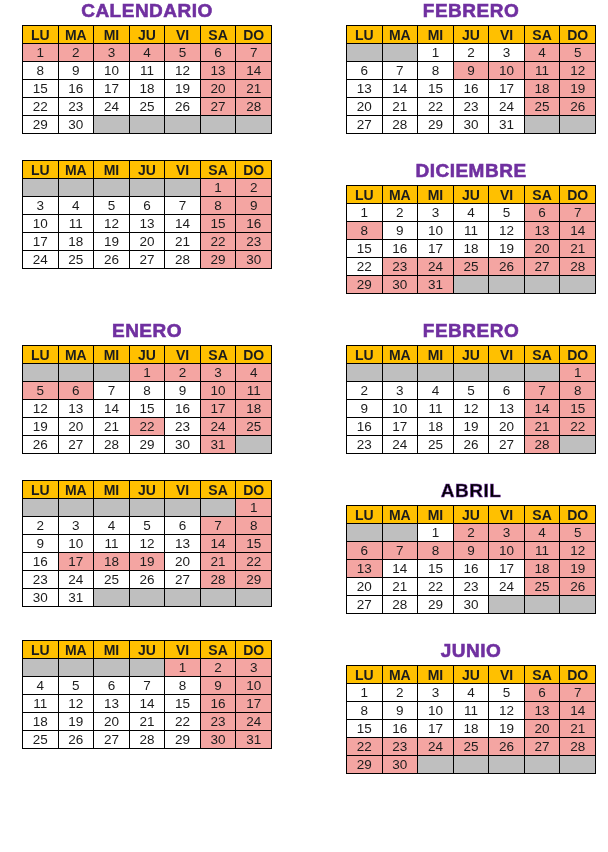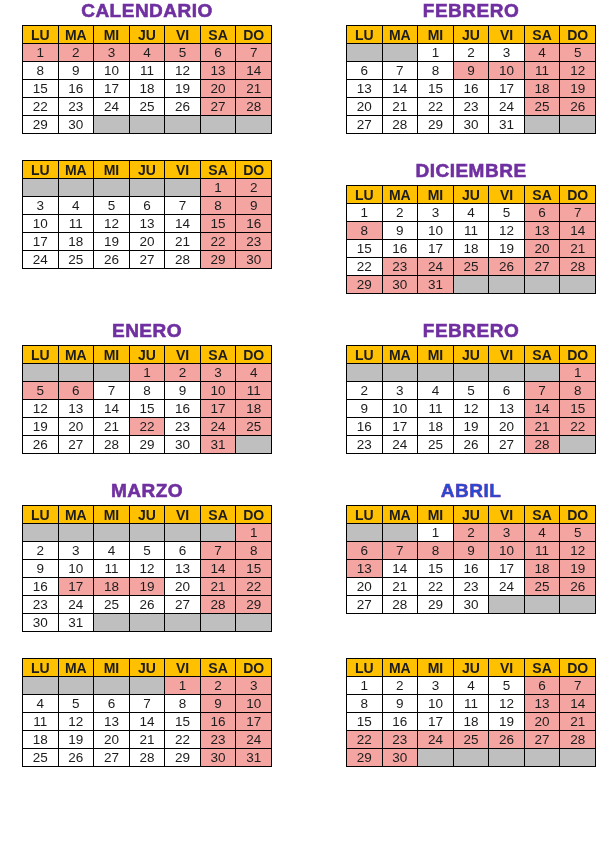--- a/index.html
+++ b/index.html
@@ -457,21 +457,20 @@
               <td style="background: rgb(255, 255, 255);">25</td>
               <td style="background: rgb(255, 255, 255);">26</td>
               <td style="background: rgb(255, 255, 255);">27</td>
               <td style="background: rgb(244, 165, 162);">28</td>
               <td style="background: rgb(191, 191, 191);"></td>
             </tr>
           </tbody>
         </table>
       </div>
       <div class="month-block">
-        <div class="month-title" style="color: rgb(112, 48, 160);">MARZO</div>
         <table class="cal">
           <thead>
             <tr>
               <th style="background: rgb(255, 192, 0);">LU</th>
               <th style="background: rgb(255, 192, 0);">MA</th>
               <th style="background: rgb(255, 192, 0);">MI</th>
               <th style="background: rgb(255, 192, 0);">JU</th>
               <th style="background: rgb(255, 192, 0);">VI</th>
               <th style="background: rgb(255, 192, 0);">SA</th>
               <th style="background: rgb(255, 192, 0);">DO</th>
@@ -529,21 +528,21 @@
               <td style="background: rgb(191, 191, 191);"></td>
               <td style="background: rgb(191, 191, 191);"></td>
               <td style="background: rgb(191, 191, 191);"></td>
               <td style="background: rgb(191, 191, 191);"></td>
               <td style="background: rgb(191, 191, 191);"></td>
             </tr>
           </tbody>
         </table>
       </div>
       <div class="month-block">
-        <div class="month-title" style="color: #1d4ed8;">ABRIL</div>
+        <div class="month-title" style="color: #000000;">ABRIL</div>
         <table class="cal">
           <thead>
             <tr>
               <th style="background: rgb(255, 192, 0);">LU</th>
               <th style="background: rgb(255, 192, 0);">MA</th>
               <th style="background: rgb(255, 192, 0);">MI</th>
               <th style="background: rgb(255, 192, 0);">JU</th>
               <th style="background: rgb(255, 192, 0);">VI</th>
               <th style="background: rgb(255, 192, 0);">SA</th>
               <th style="background: rgb(255, 192, 0);">DO</th>
@@ -654,20 +653,21 @@
               <td style="background: rgb(255, 255, 255);">27</td>
               <td style="background: rgb(255, 255, 255);">28</td>
               <td style="background: rgb(255, 255, 255);">29</td>
               <td style="background: rgb(244, 165, 162);">30</td>
               <td style="background: rgb(244, 165, 162);">31</td>
             </tr>
           </tbody>
         </table>
       </div>
       <div class="month-block">
+        <div class="month-title" style="color: rgb(112, 48, 160);">JUNIO</div>
         <table class="cal">
           <thead>
             <tr>
               <th style="background: rgb(255, 192, 0);">LU</th>
               <th style="background: rgb(255, 192, 0);">MA</th>
               <th style="background: rgb(255, 192, 0);">MI</th>
               <th style="background: rgb(255, 192, 0);">JU</th>
               <th style="background: rgb(255, 192, 0);">VI</th>
               <th style="background: rgb(255, 192, 0);">SA</th>
               <th style="background: rgb(255, 192, 0);">DO</th>

